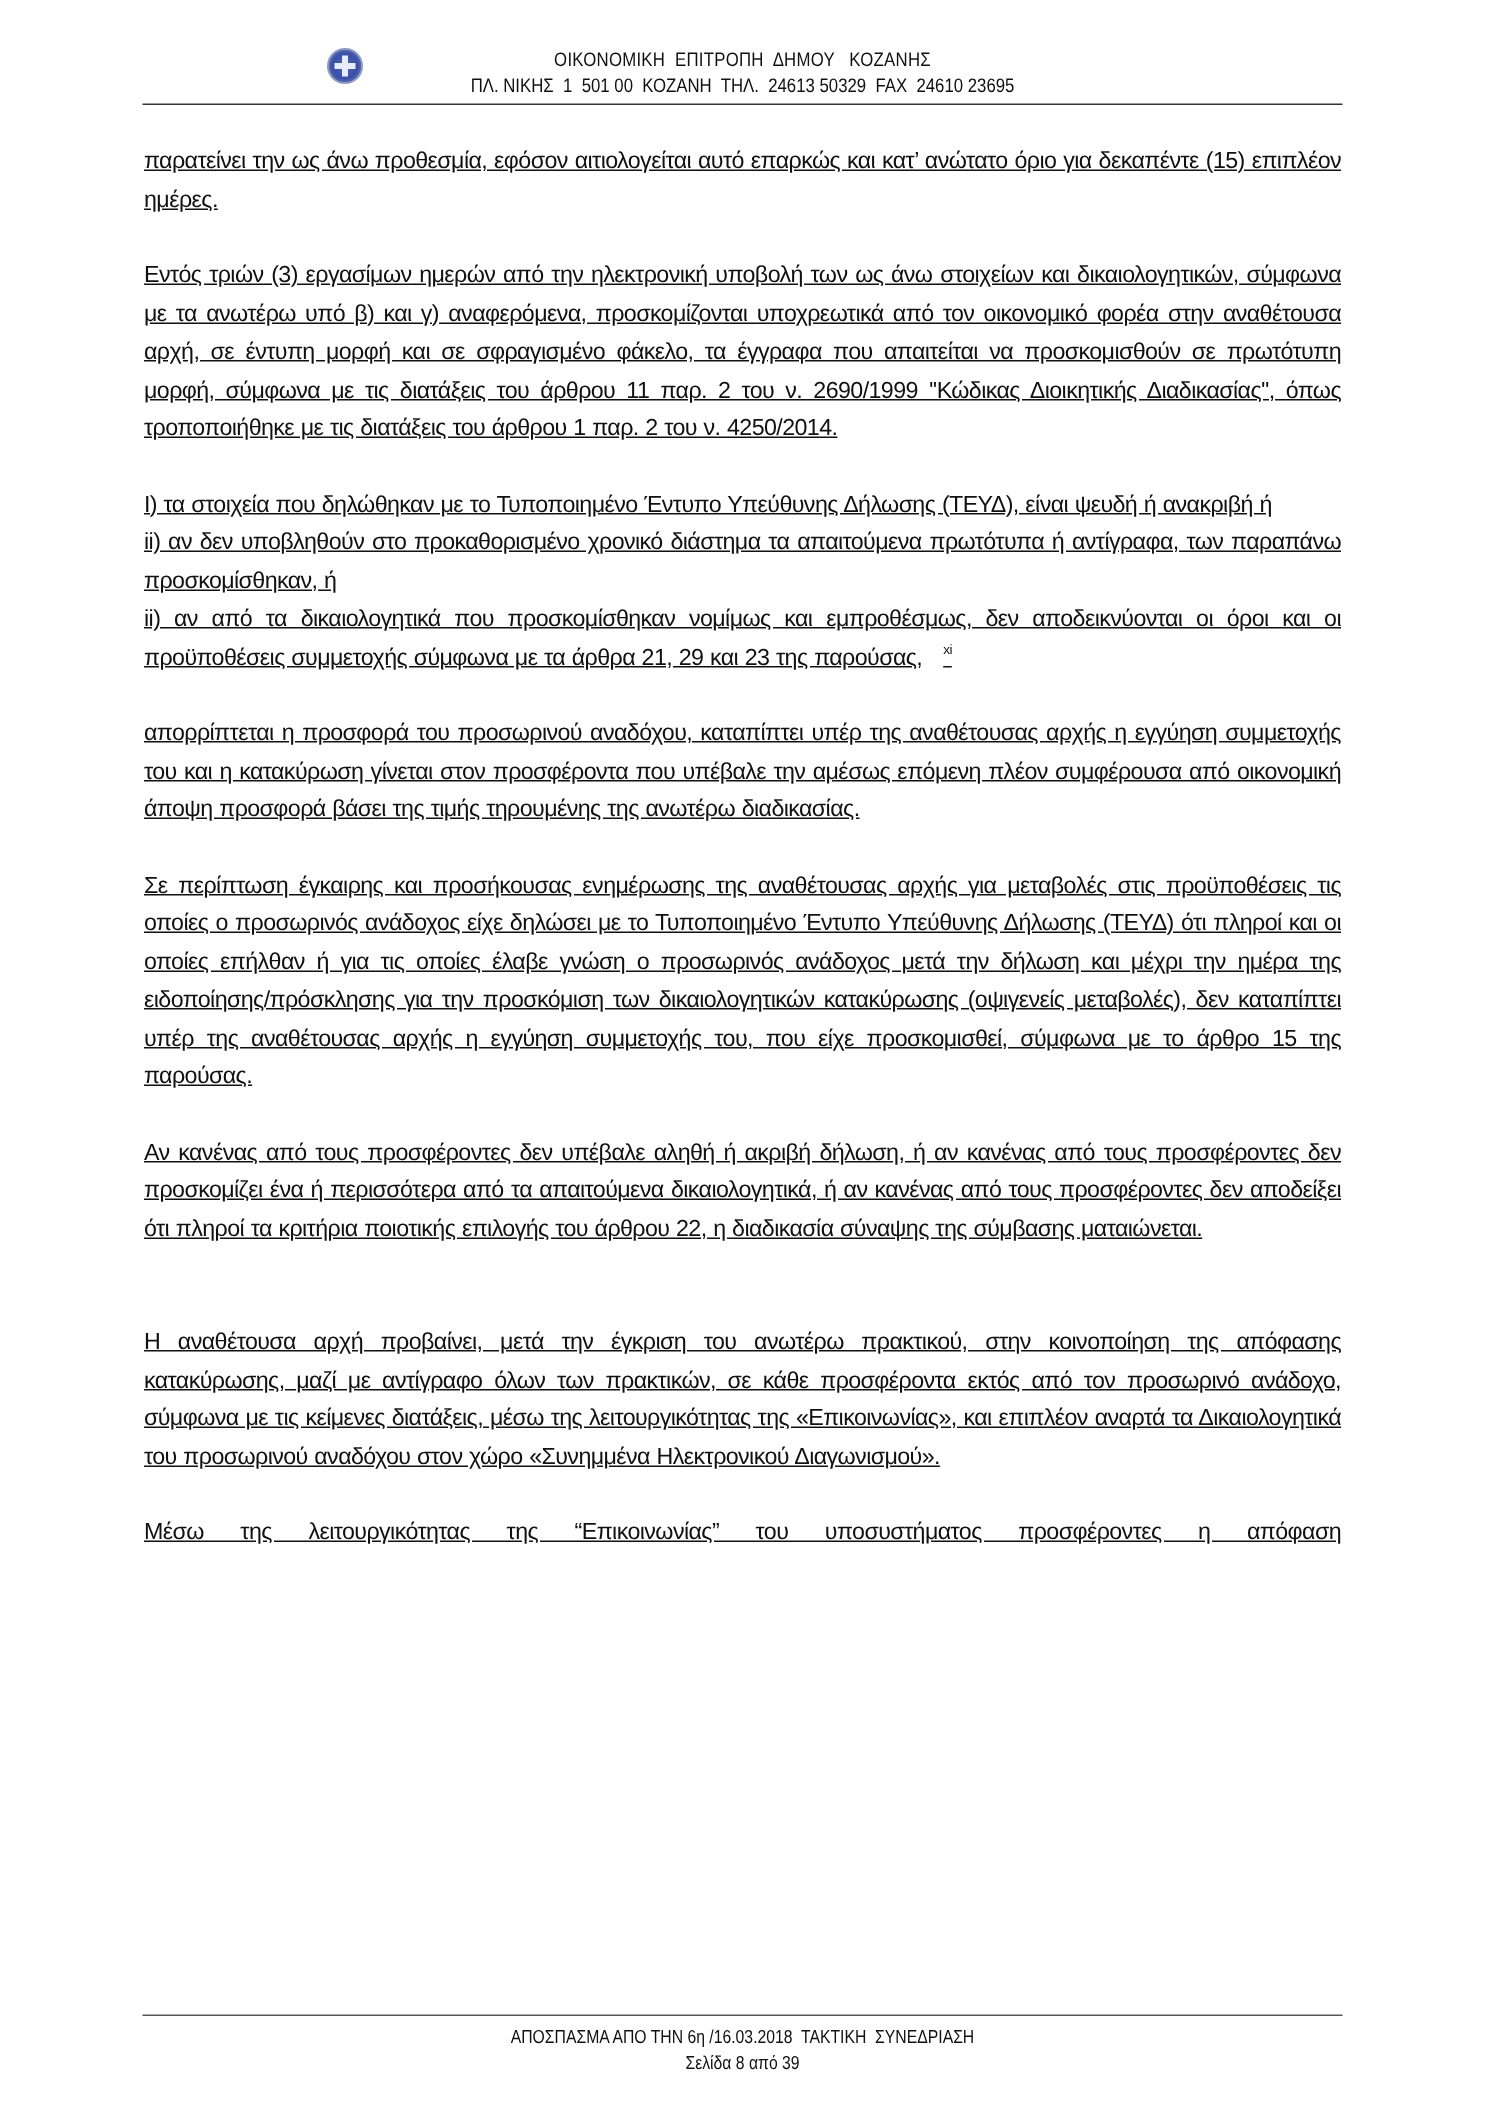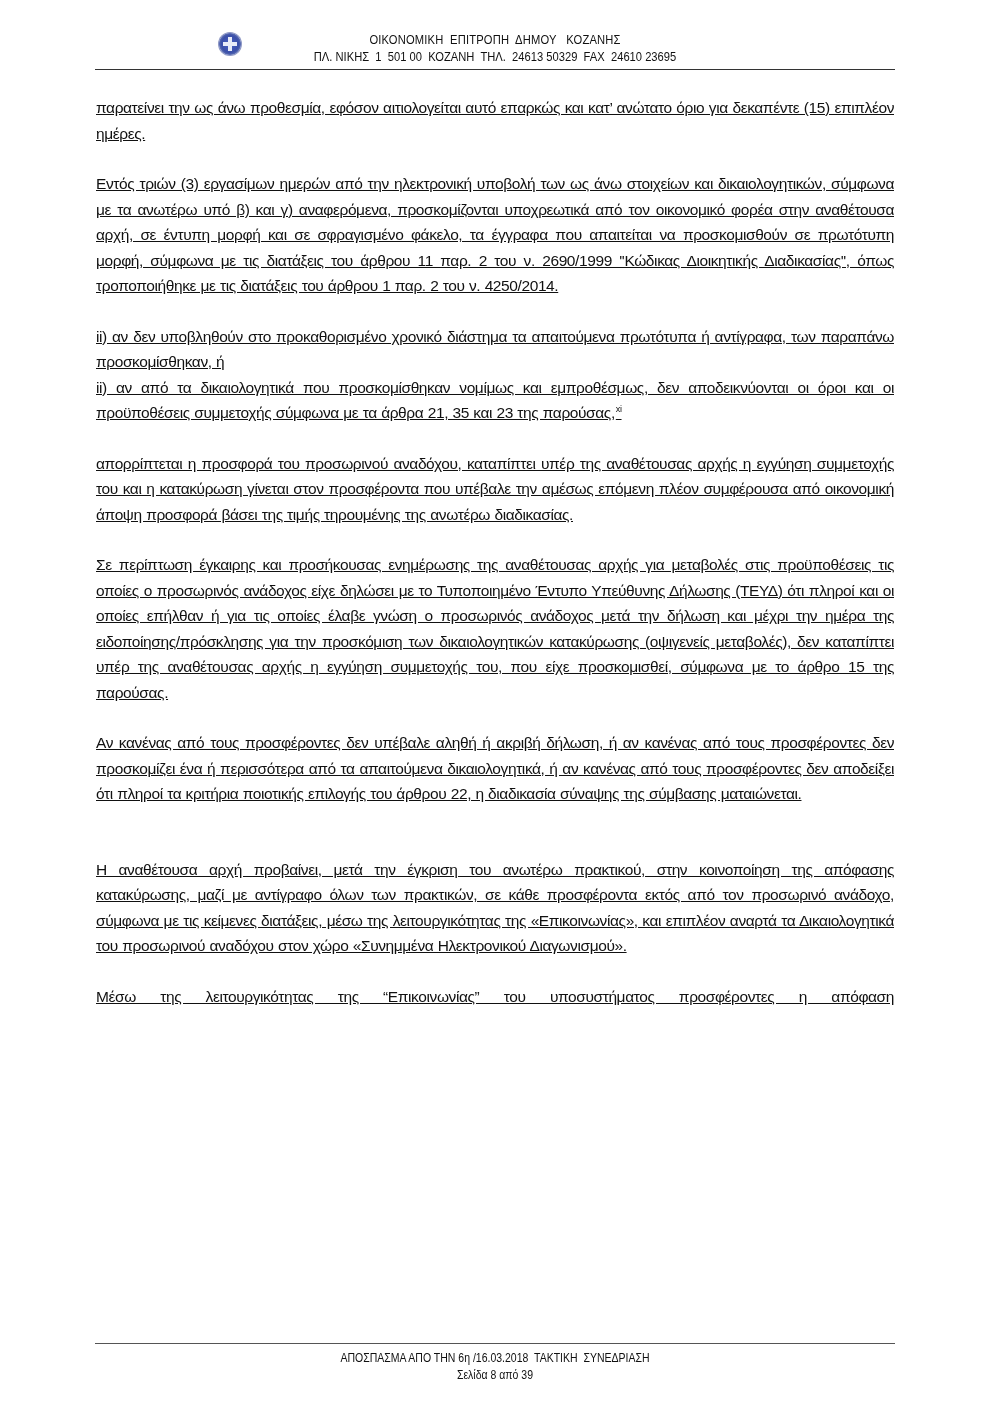--- a/index.html
+++ b/index.html
@@ -94,21 +94,21 @@
       margin: 0;
       text-align: justify;
       letter-spacing: -0.4px;
       word-spacing: 0.5px;
     }
     .para-gap { height: 25px; }
     .fn-ref {
       font-size: 9px;
       vertical-align: super;
       line-height: 0;
-      margin-left: 1px;
+      margin-left: 14px;
     }
     .footer-rule {
       position: absolute;
       left: 95px;
       top: 1343px;
       width: 800px;
       height: 1px;
       background: #555555;
     }
     .footer-line1 {
@@ -146,22 +146,23 @@
   <div class="header-title">ΟΙΚΟΝΟΜΙΚΗ  ΕΠΙΤΡΟΠΗ  ΔΗΜΟΥ   ΚΟΖΑΝΗΣ</div>
   <div class="header-address">ΠΛ. ΝΙΚΗΣ  1  501 00  ΚΟΖΑΝΗ  ΤΗΛ.  24613 50329  FAX  24610 23695</div>
 </div>
 <div class="header-rule"></div>
 
 <div class="content">
   <p>παρατείνει την ως άνω προθεσμία, εφόσον αιτιολογείται αυτό επαρκώς και κατ’ ανώτατο όριο για δεκαπέντε (15) επιπλέον ημέρες.</p>
   <div class="para-gap"></div>
   <p>Εντός τριών (3) εργασίμων ημερών από την ηλεκτρονική υποβολή των ως άνω στοιχείων και δικαιολογητικών, σύμφωνα με τα ανωτέρω υπό β) και γ) αναφερόμενα, προσκομίζονται υποχρεωτικά από τον οικονομικό φορέα στην αναθέτουσα αρχή, σε έντυπη μορφή και σε σφραγισμένο φάκελο, τα έγγραφα που απαιτείται να προσκομισθούν σε πρωτότυπη μορφή, σύμφωνα με τις διατάξεις του άρθρου 11 παρ. 2 του ν. 2690/1999 ''Κώδικας Διοικητικής Διαδικασίας'', όπως τροποποιήθηκε με τις διατάξεις του άρθρου 1 παρ. 2 του  ν. 4250/2014.</p>
   <div class="para-gap"></div>
+  <p>Ι) τα στοιχεία που δηλώθηκαν με το Τυποποιημένο Έντυπο Υπεύθυνης Δήλωσης (ΤΕΥΔ), είναι ψευδή ή ανακριβή ή</p>
   <p>ii) αν δεν υποβληθούν στο προκαθορισμένο χρονικό διάστημα τα απαιτούμενα πρωτότυπα ή αντίγραφα, των παραπάνω προσκομίσθηκαν, ή</p>
-  <p><span>ii) αν από τα δικαιολογητικά που προσκομίσθηκαν νομίμως και εμπροθέσμως, δεν αποδεικνύονται οι όροι και οι προϋποθέσεις συμμετοχής σύμφωνα με τα άρθρα 21, 35 και 23 της παρούσας,</span><span class="fn-ref">xi</span></p>
+  <p><span>ii) αν από τα δικαιολογητικά που προσκομίσθηκαν νομίμως και εμπροθέσμως, δεν αποδεικνύονται οι όροι και οι προϋποθέσεις συμμετοχής σύμφωνα με τα άρθρα 21, 29 και 23 της παρούσας,</span><span class="fn-ref">xi</span></p>
   <div class="para-gap"></div>
   <p>απορρίπτεται η προσφορά του προσωρινού αναδόχου, καταπίπτει υπέρ της αναθέτουσας αρχής η εγγύηση συμμετοχής του και η κατακύρωση γίνεται στον προσφέροντα που υπέβαλε την αμέσως επόμενη πλέον συμφέρουσα από οικονομική άποψη προσφορά βάσει της τιμής τηρουμένης της ανωτέρω διαδικασίας.</p>
   <div class="para-gap"></div>
   <p>Σε περίπτωση έγκαιρης και προσήκουσας ενημέρωσης της αναθέτουσας αρχής για μεταβολές στις προϋποθέσεις τις οποίες ο προσωρινός ανάδοχος είχε δηλώσει με το Τυποποιημένο Έντυπο Υπεύθυνης Δήλωσης (ΤΕΥΔ) ότι πληροί και οι οποίες επήλθαν ή για τις οποίες έλαβε γνώση ο προσωρινός ανάδοχος μετά την δήλωση και μέχρι την ημέρα της ειδοποίησης/πρόσκλησης για την προσκόμιση των δικαιολογητικών κατακύρωσης (οψιγενείς μεταβολές), δεν καταπίπτει υπέρ της αναθέτουσας αρχής η εγγύηση συμμετοχής του, που είχε προσκομισθεί, σύμφωνα με το άρθρο 15 της παρούσας.</p>
   <div class="para-gap"></div>
   <p>Αν κανένας από τους προσφέροντες δεν υπέβαλε αληθή ή ακριβή δήλωση, ή αν κανένας από τους προσφέροντες δεν προσκομίζει ένα ή περισσότερα από τα απαιτούμενα δικαιολογητικά, ή αν κανένας από τους προσφέροντες δεν αποδείξει ότι πληροί τα κριτήρια ποιοτικής επιλογής του άρθρου 22, η διαδικασία σύναψης της σύμβασης ματαιώνεται.</p>
   <div class="para-gap"></div>
   <div class="para-gap"></div>
   <p>Η αναθέτουσα αρχή προβαίνει, μετά την έγκριση του ανωτέρω πρακτικού, στην κοινοποίηση της απόφασης κατακύρωσης, μαζί με αντίγραφο όλων των πρακτικών, σε κάθε προσφέροντα εκτός από τον προσωρινό ανάδοχο, σύμφωνα με τις κείμενες διατάξεις, μέσω της λειτουργικότητας της «Επικοινωνίας», και επιπλέον αναρτά τα Δικαιολογητικά του προσωρινού αναδόχου στον χώρο «Συνημμένα Ηλεκτρονικού Διαγωνισμού».</p>
   <div class="para-gap"></div>

